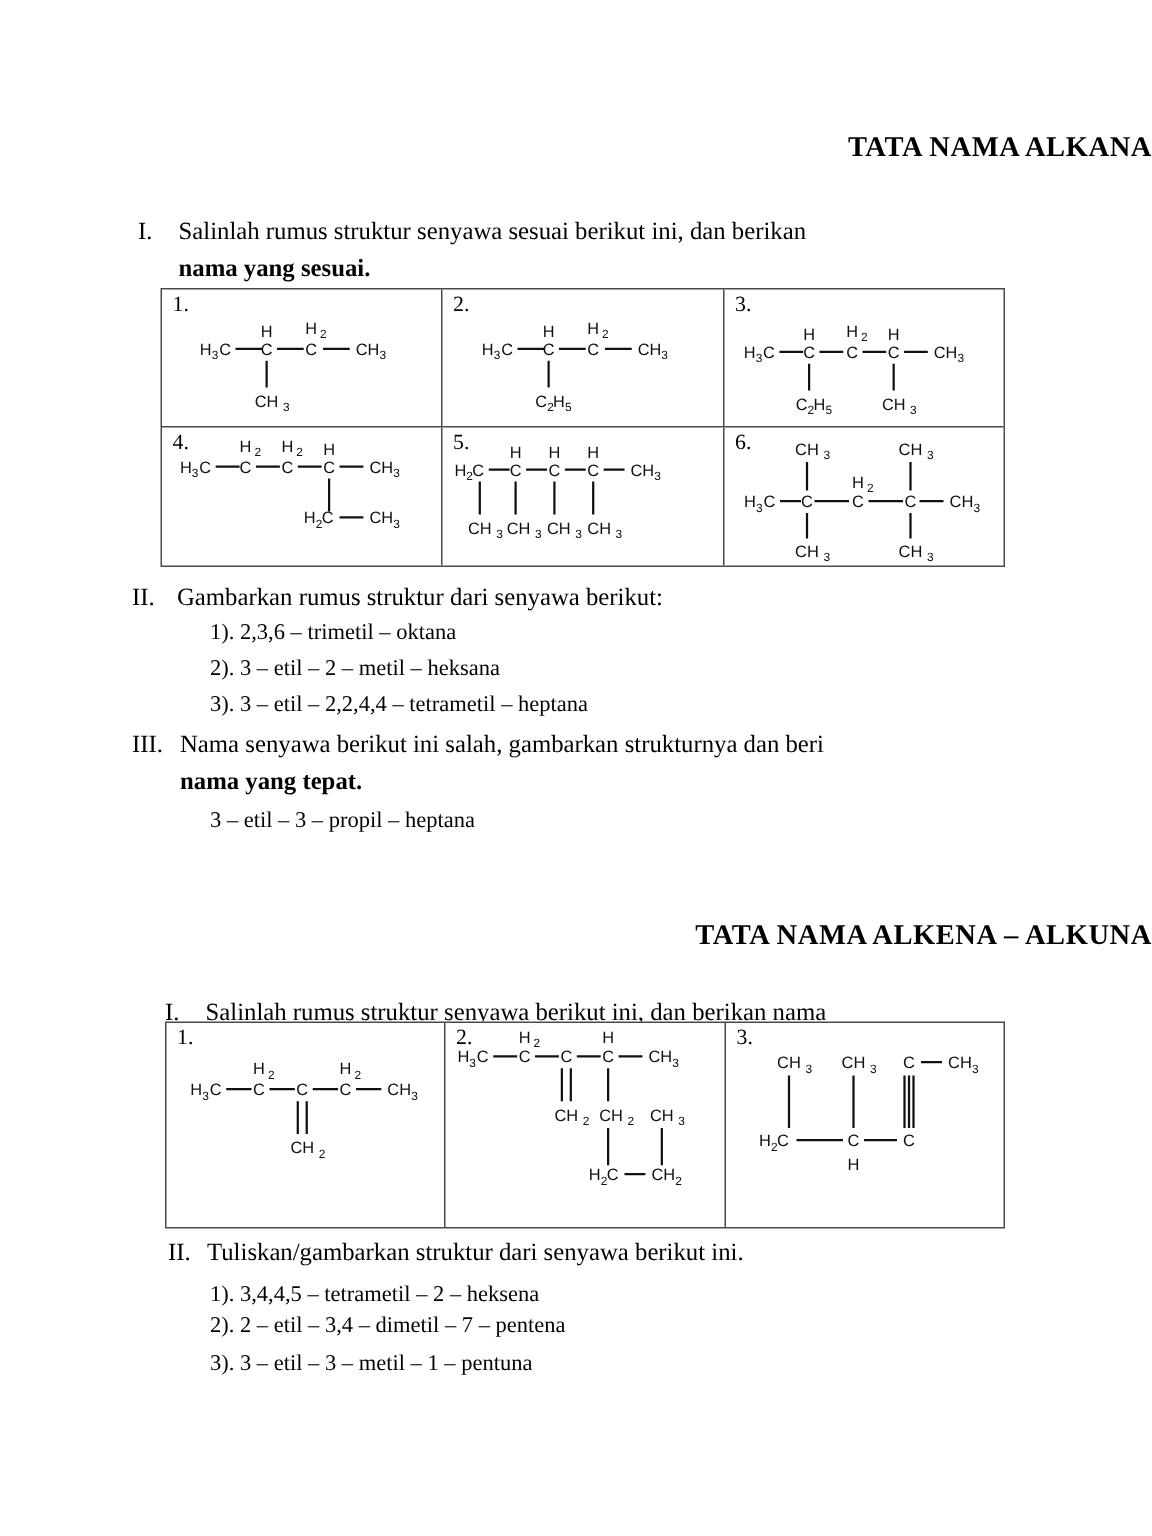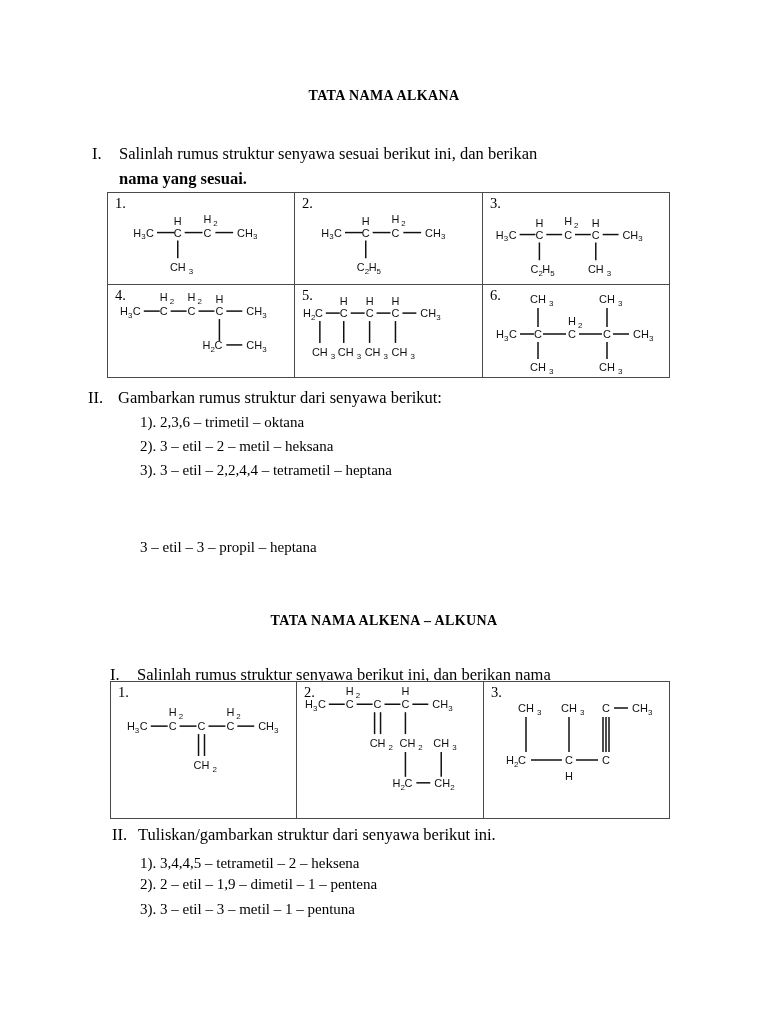--- a/index.html
+++ b/index.html
@@ -12,23 +12,23 @@
     width: 768px;
     height: 1024px;
     background: #ffffff;
     font-family: "Liberation Serif", "DejaVu Serif", serif;
     color: #000000;
     overflow: hidden;
   }
 
   
   .doc-title {
-    text-align: center;
+    text-align: right;
     font-weight: bold;
-    font-size: 14px;
+    font-size: 19px;
     letter-spacing: 0.4px;
     font-family: "Liberation Serif", "DejaVu Serif", serif;
   }
   #title-alkana { position: absolute; left: 0; right: 0; top: 88px; }
   #title-alkena { position: absolute; left: 0; right: 0; top: 613px; }
 
   
   .romanblock {
     position: absolute;
     display: flex;
@@ -297,20 +297,27 @@
 
   <div class="romanblock" style="left:88px; top:385px; width:566px;">
     <span class="rn" style="min-width:30px;">II.</span>
     <span class="rtext">Gambarkan rumus struktur dari senyawa berikut:</span>
   </div>
 
   <div class="subitem" style="left:140px; top:410px;">1). 2,3,6 – trimetil – oktana</div>
   <div class="subitem" style="left:140px; top:434px;">2). 3 – etil – 2 – metil – heksana</div>
   <div class="subitem" style="left:140px; top:458px;">3). 3 – etil – 2,2,4,4 – tetrametil – heptana</div>
 
+  <div class="romanblock" style="left:88px; top:483px; width:570px;">
+    <span class="rn" style="min-width:32px;">III.</span>
+    <span class="rtext">
+      <span>Nama senyawa berikut ini salah, gambarkan strukturnya dan beri</span>
+      <span class="l2">nama yang tepat.</span>
+    </span>
+  </div>
 
   <div class="subitem" style="left:140px; top:535px;">3 – etil – 3 – propil – heptana</div>
 
   <div class="doc-title" id="title-alkena">TATA NAMA ALKENA – ALKUNA</div>
 
   <div class="romanblock" style="left:110px; top:662px; width:560px;">
     <span class="rn">I.</span>
     <span class="rtext">Salinlah rumus struktur senyawa berikut ini, dan berikan nama</span>
   </div>
 
@@ -413,16 +420,16 @@
       </div>
     </div>
   </div>
 
   <div class="romanblock" style="left:112px; top:822px; width:560px;">
     <span class="rn" style="min-width:26px;">II.</span>
     <span class="rtext">Tuliskan/gambarkan struktur dari senyawa berikut ini.</span>
   </div>
 
   <div class="subitem" style="left:140px; top:851px;">1). 3,4,4,5 – tetrametil – 2 – heksena</div>
-  <div class="subitem" style="left:140px; top:872px;">2). 2 – etil – 1,9 – dimetil – 1 – pentena</div>
+  <div class="subitem" style="left:140px; top:872px;">2). 2 – etil – 3,4 – dimetil – 7 – pentena</div>
   <div class="subitem" style="left:140px; top:897px;">3). 3 – etil – 3 – metil – 1 – pentuna</div>
 
 </div>
 
 </body></html>

